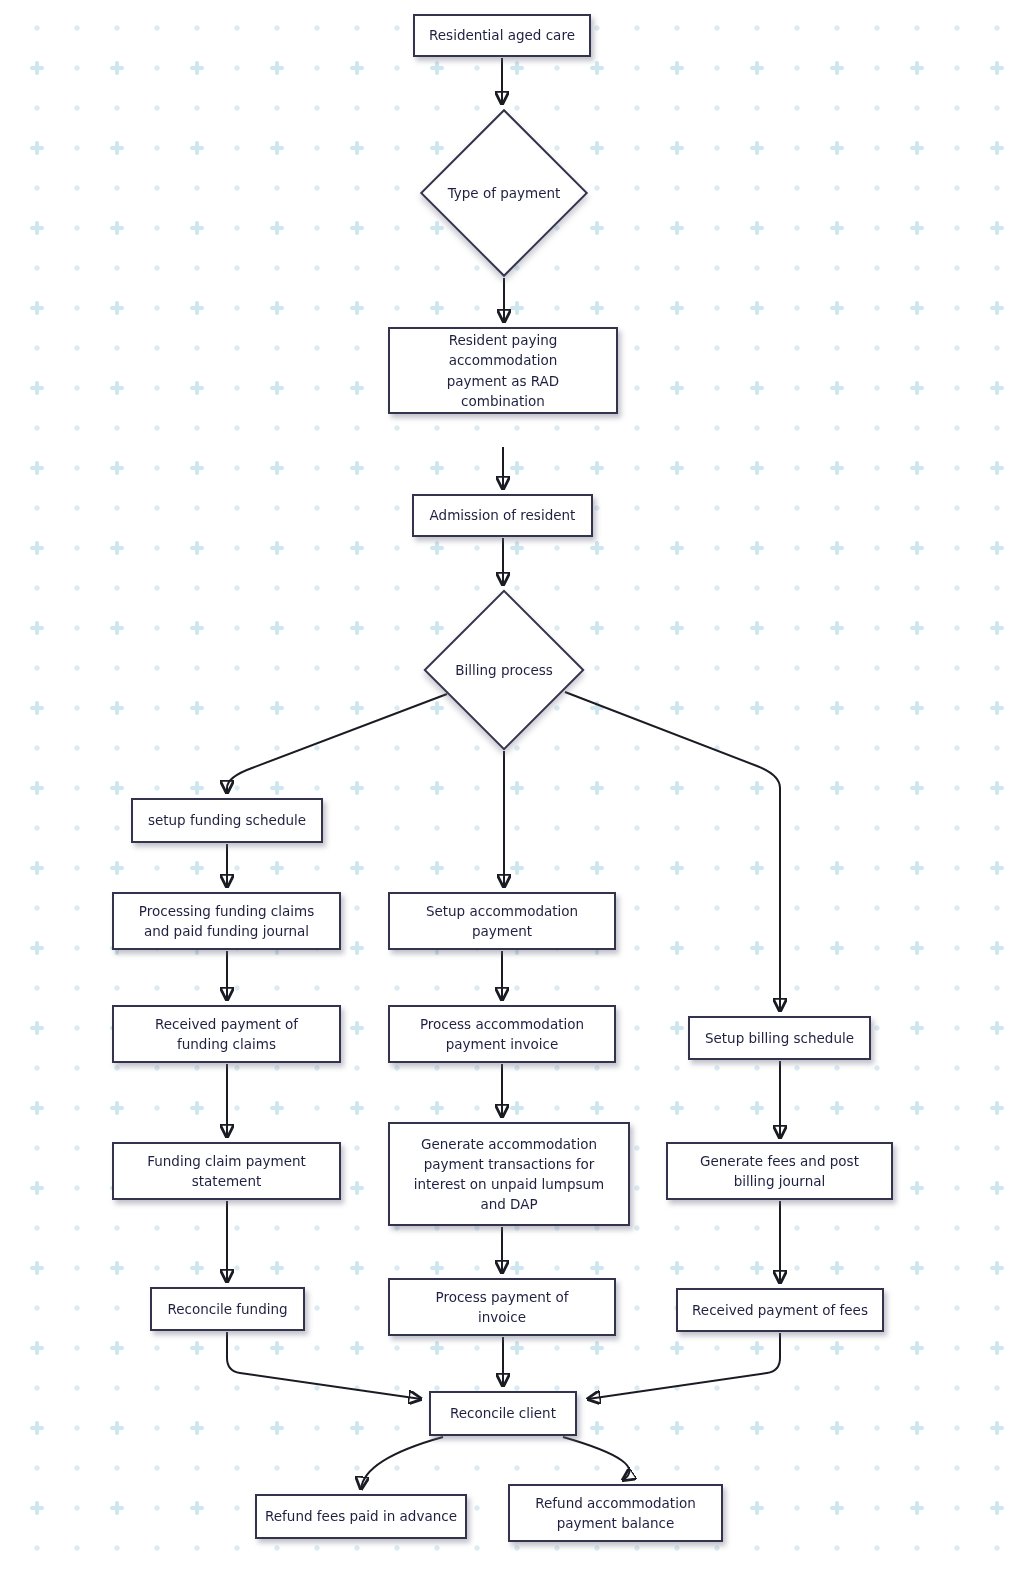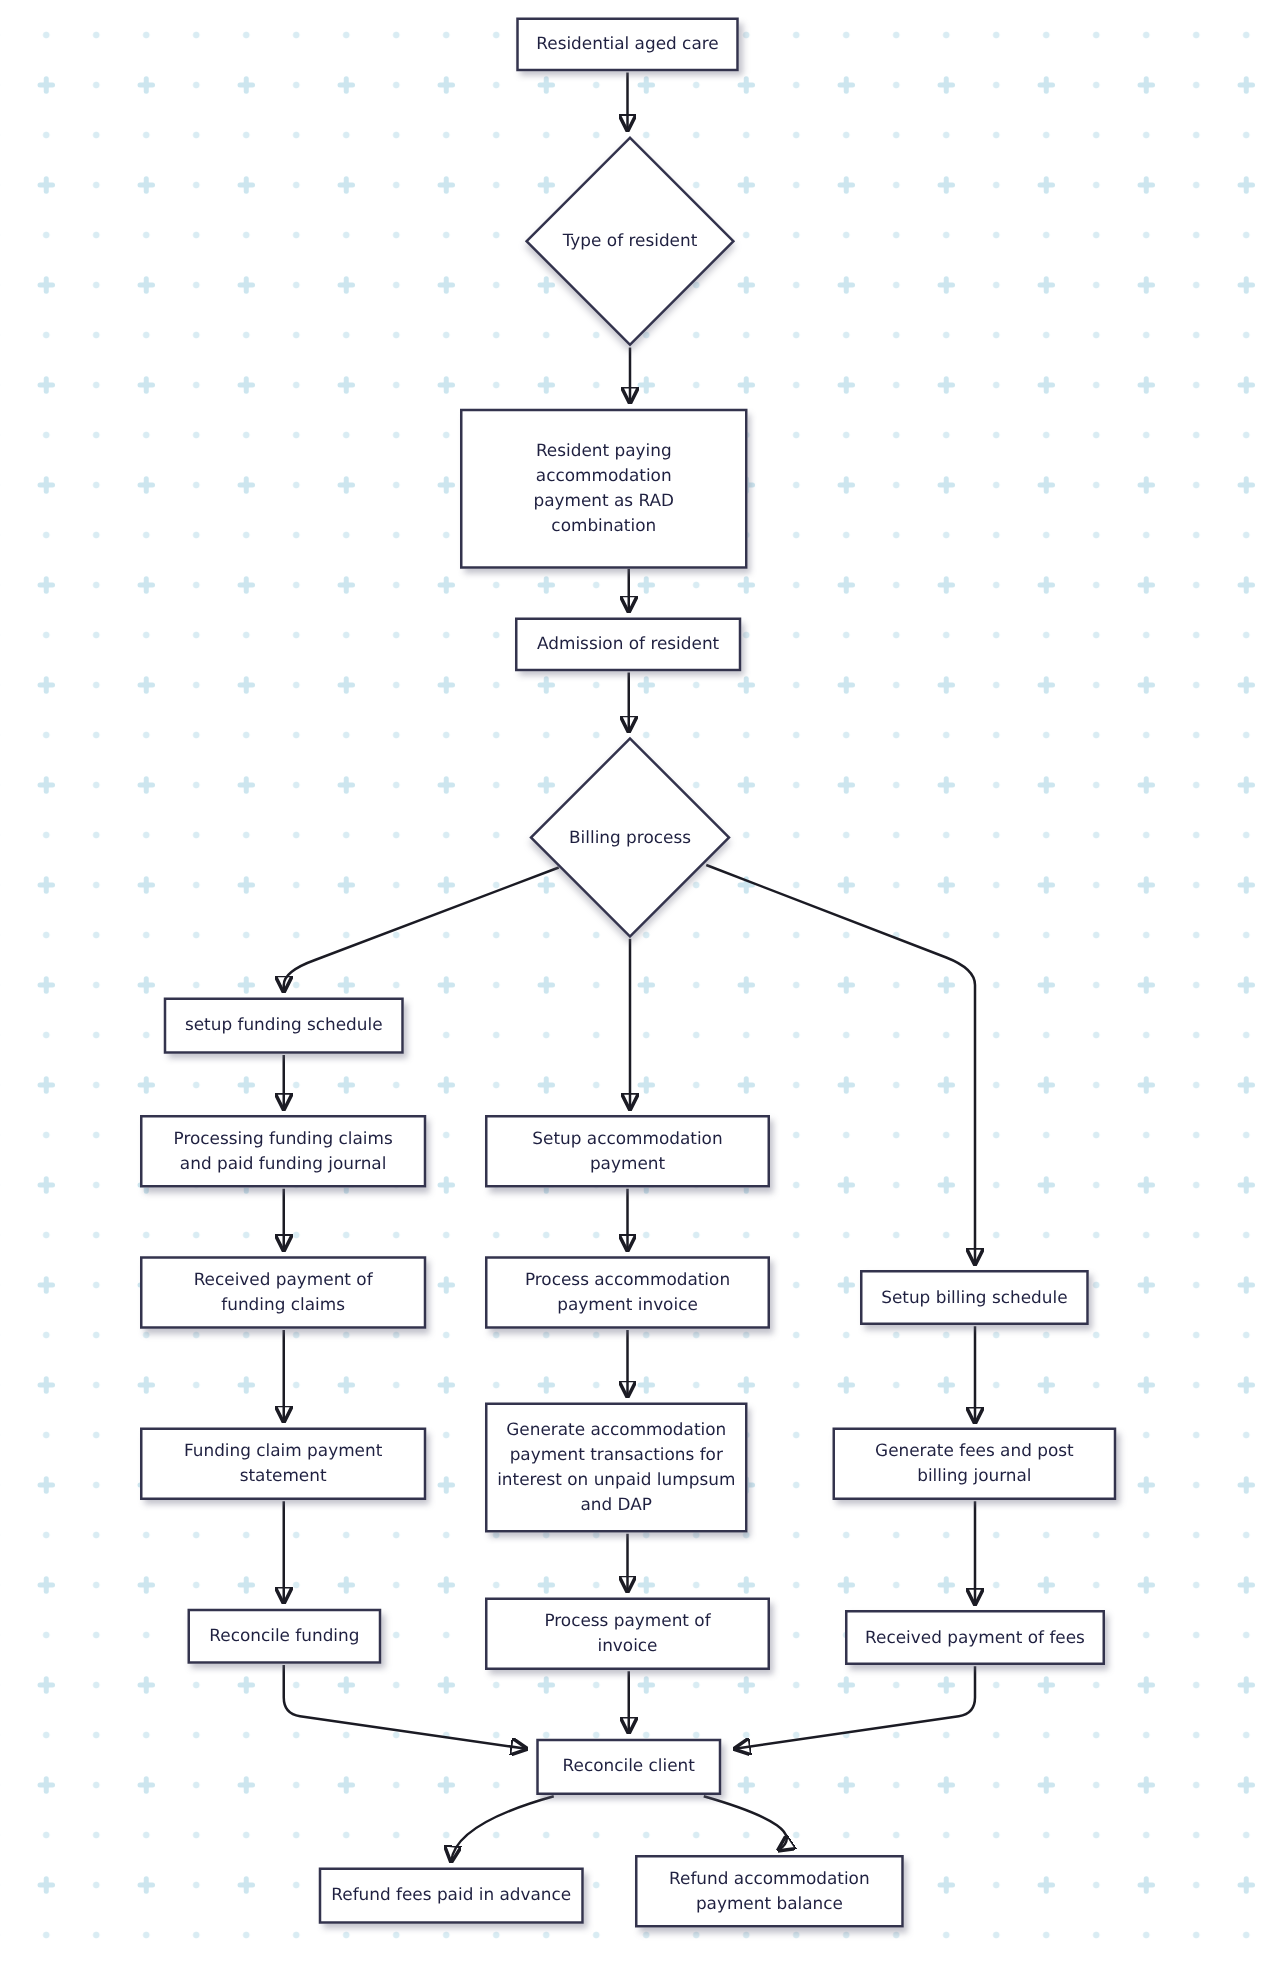--- a/index.html
+++ b/index.html
@@ -336,24 +336,24 @@
     <path marker-end="url(#arrow)" d="M443,1437 Q364,1459 361,1489"></path>
     <path marker-end="url(#arrow)" d="M563,1437 Q650,1462 623,1480"></path>
   </svg>
 
   <div class="node rect" style="left:413px;top:14px;width:178px;height:43px">
     <span class="lbl nw">Residential aged care</span>
   </div>
 
   <div class="node diamond" style="left:419px;top:109px;width:170px;height:168px">
     <span class="dshape" style="width:119px;height:119px;transform:translate(-50%,-50%) rotate(45deg)"></span>
-    <span class="lbl">Type of resident</span>
-  </div>
-
-  <div class="node rect" style="left:368px;top:327px;width:230px;height:128px">
+    <span class="lbl">Type of payment</span>
+  </div>
+
+  <div class="node rect" style="left:388px;top:327px;width:230px;height:87px">
     <span class="lbl" style="max-width:152px">Resident paying accommodation payment as RAD combination</span>
   </div>
 
   <div class="node rect" style="left:412px;top:494px;width:181px;height:43px">
     <span class="lbl nw">Admission of resident</span>
   </div>
 
   <div class="node diamond" style="left:423px;top:590px;width:162px;height:160px">
     <span class="dshape" style="width:114px;height:114px;transform:translate(-50%,-50%) rotate(45deg)"></span>
     <span class="lbl">Billing process</span>
@@ -380,21 +380,21 @@
   </div>
 
   <div class="node rect" style="left:388px;top:892px;width:228px;height:58px">
     <span class="lbl" style="max-width:170px">Setup accommodation payment</span>
   </div>
 
   <div class="node rect" style="left:388px;top:1005px;width:228px;height:58px">
     <span class="lbl" style="max-width:172px">Process accommodation payment invoice</span>
   </div>
 
-  <div class="node rect" style="left:388px;top:1122px;width:210px;height:104px">
+  <div class="node rect" style="left:388px;top:1122px;width:242px;height:104px">
     <span class="lbl" style="max-width:204px">Generate accommodation payment transactions for interest on unpaid lumpsum and DAP</span>
   </div>
 
   <div class="node rect" style="left:388px;top:1278px;width:228px;height:58px">
     <span class="lbl" style="max-width:160px">Process payment of invoice</span>
   </div>
 
   <div class="node rect" style="left:688px;top:1016px;width:183px;height:44px">
     <span class="lbl nw">Setup billing schedule</span>
   </div>

